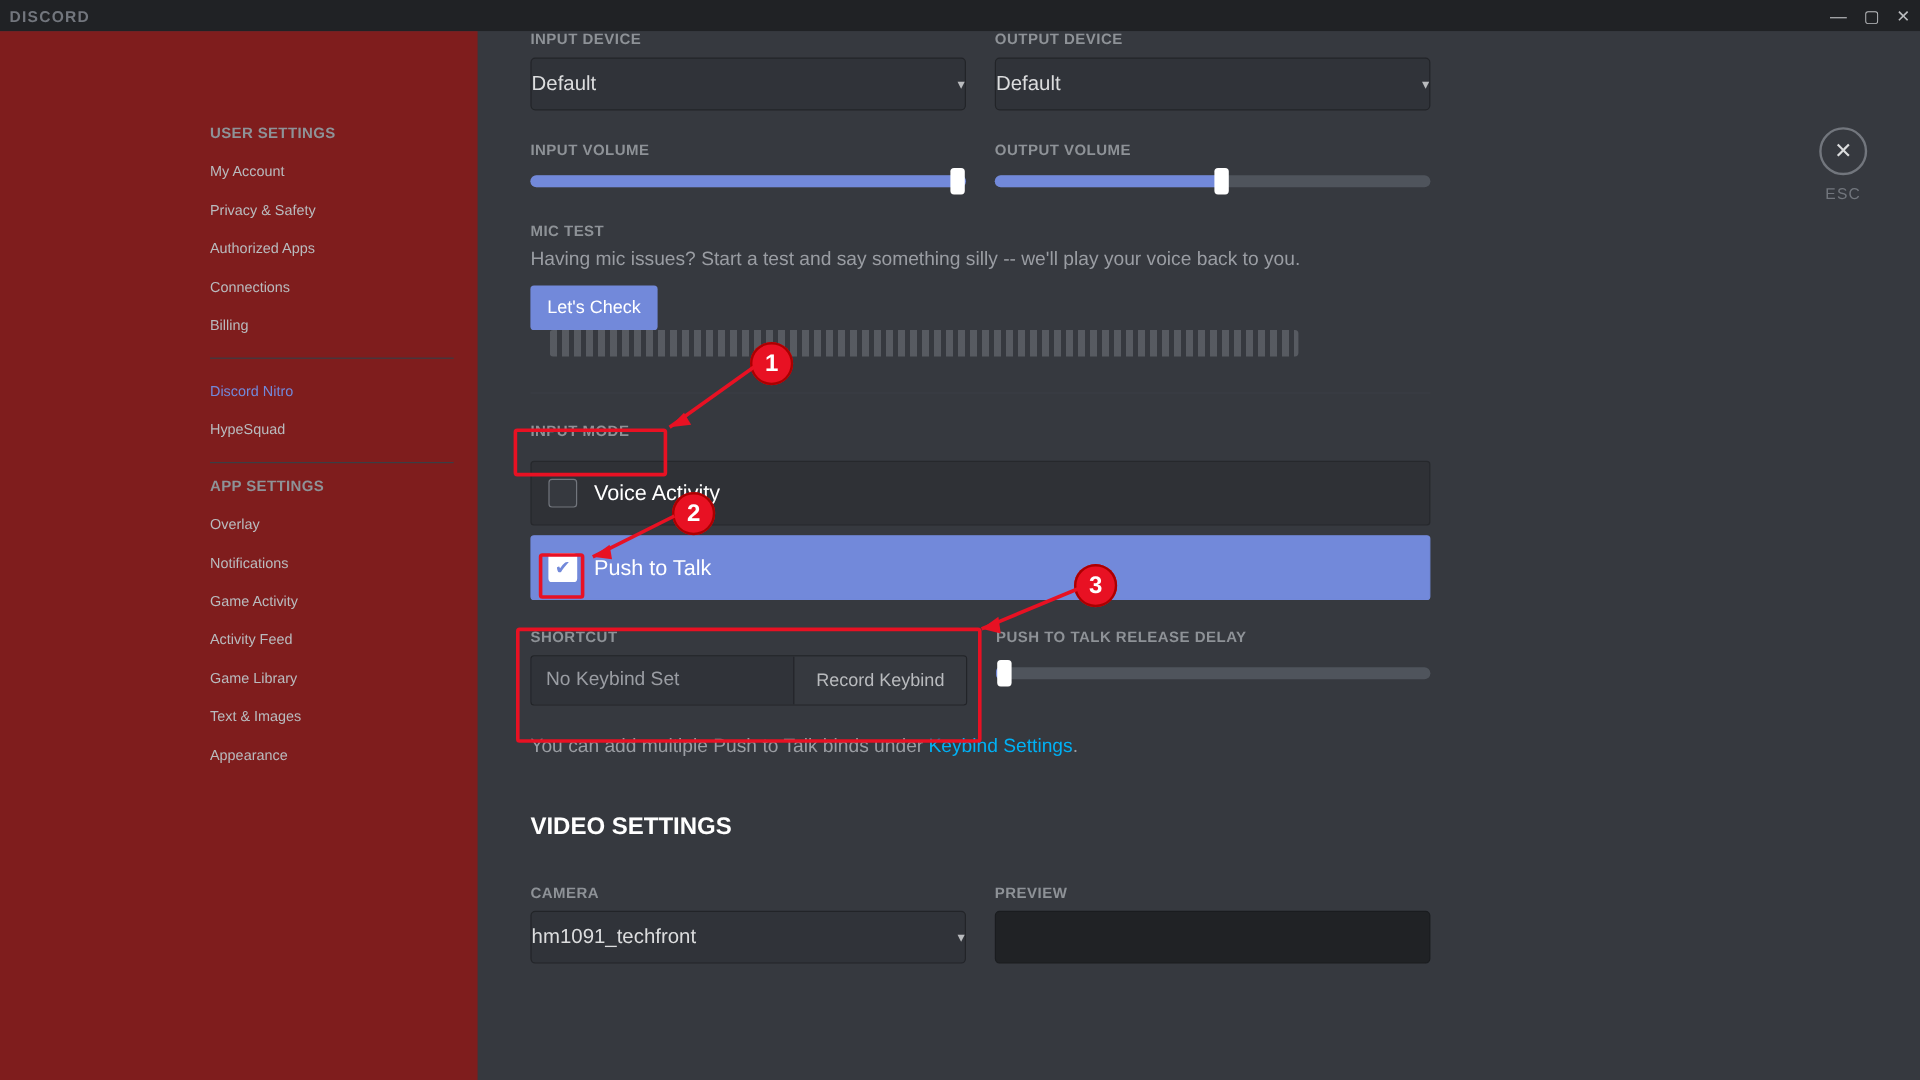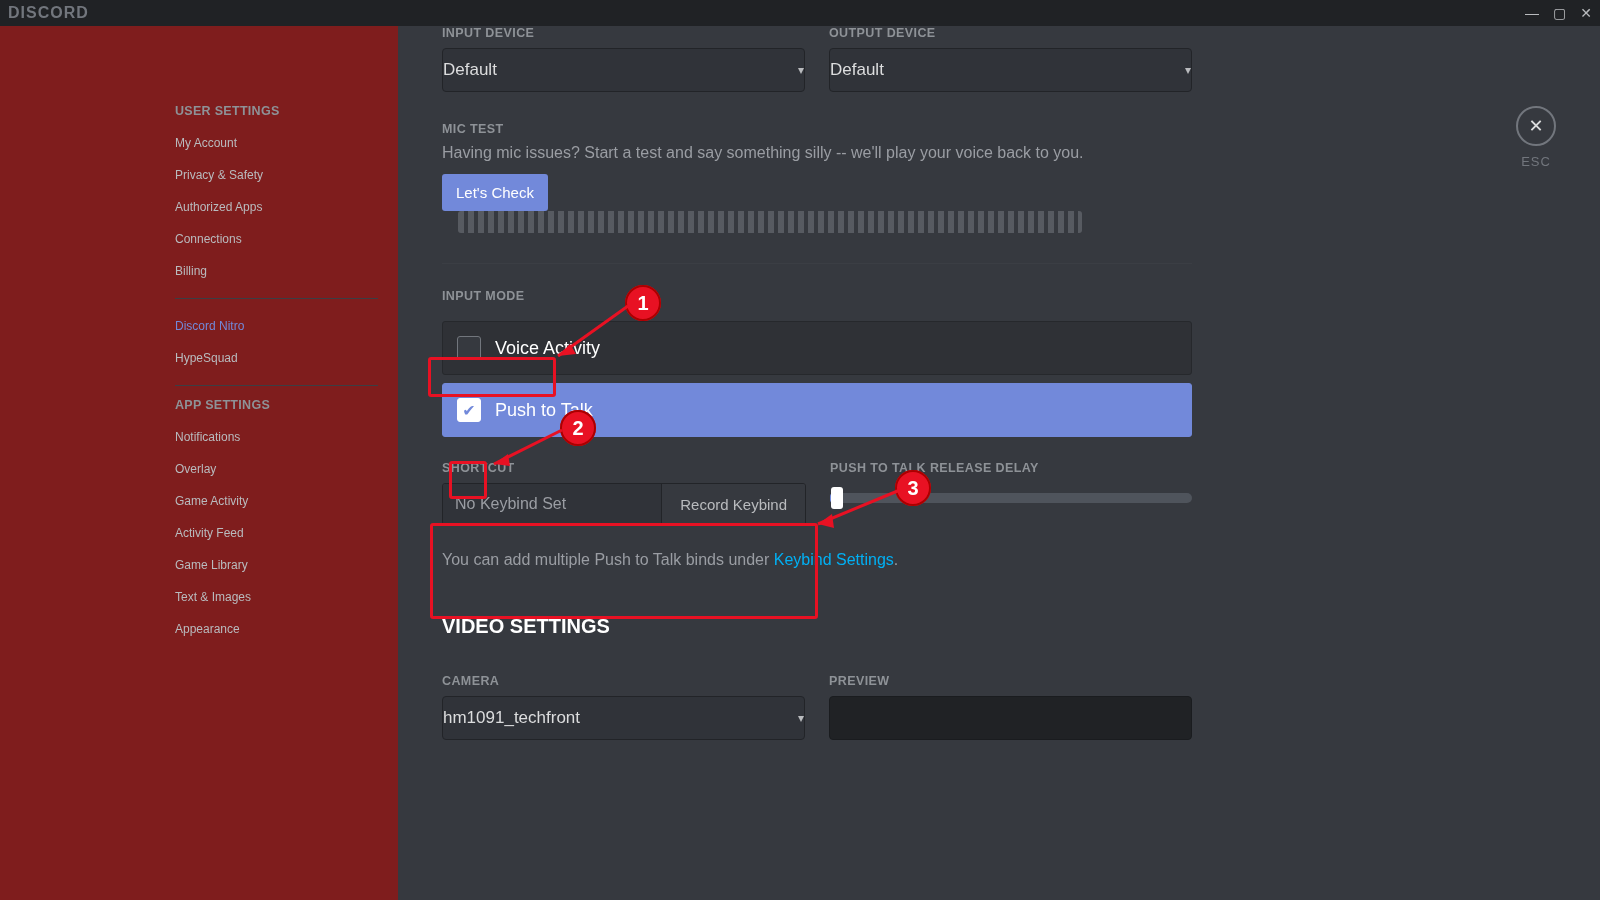--- a/index.html
+++ b/index.html
@@ -1,19 +1,19 @@
 <!DOCTYPE html>
 <html><head>
 <meta charset="utf-8">
 <style>
 * { margin:0; padding:0; box-sizing:border-box; font-family:"Whitney","Helvetica Neue",Helvetica,Arial,sans-serif; }
 body { background:#36393f; width:1600px; height:900px; overflow:hidden; position:relative; color:#dcddde; }
 
 .titlebar { position:absolute; top:0; left:0; right:0; height:26px; background:#202225; display:flex; align-items:center; justify-content:space-between; padding:0 8px; }
-.titlebar .brand { color:#72767d; font-size:16px; font-weight:700; letter-spacing:1px; }
+.titlebar .brand { color:#72767d; font-size:13px; font-weight:700; letter-spacing:1px; }
 .titlebar .winbtns { display:flex; gap:14px; }
 .titlebar .winbtns span { color:#b9bbbe; font-size:14px; cursor:pointer; }
 
 .page { position:absolute; top:26px; left:0; right:0; bottom:0; background:#36393f; }
 
 .sidebar { position:absolute; left:0; top:0; bottom:0; width:398px; background:#7f1d1d; padding-top:70px; padding-left:175px; padding-right:20px; }
 .sidebar .cat { color:#8e9297; font-size:12.5px; font-weight:700; letter-spacing:0.3px; margin:8px 0 10px 0; text-transform:uppercase; }
 .sidebar .item { color:#b9bbbe; font-size:12px; padding:8px 10px; margin:2px -10px; border-radius:4px; cursor:pointer; }
 .sidebar .item.accent { color:#7289da; }
 .sidebar .item.active { background:#40444b; color:#fff; }
@@ -88,22 +88,22 @@
     <div class="item">My Account</div>
     <div class="item">Privacy &amp; Safety</div>
     <div class="item">Authorized Apps</div>
     <div class="item">Connections</div>
     <div class="item">Billing</div>
     <hr class="sep">
     <div class="item accent">Discord Nitro</div>
     <div class="item">HypeSquad</div>
     <hr class="sep">
     <div class="cat">APP SETTINGS</div>
+    <div class="item">Overlay</div>
     <div class="item">Notifications</div>
-    <div class="item">Overlay</div>
     <div class="item">Game Activity</div>
     <div class="item">Activity Feed</div>
     <div class="item">Game Library</div>
     <div class="item">Text &amp; Images</div>
     <div class="item">Appearance</div>
   </div>
 
   <div class="main">
 
     <div class="close-wrap">
@@ -123,20 +123,36 @@
       <div class="col">
         <div class="label-h">OUTPUT DEVICE</div>
         <div class="select">
           <span>Default</span>
           <span class="chev">▾</span>
         </div>
       </div>
     </div>
 
     
+    <div class="row2" style="margin-top:26px;">
+      <div class="col">
+        <div class="label-h">INPUT VOLUME</div>
+        <div class="slider">
+          <div class="fill" style="width:100%;"></div>
+          <div class="thumb" style="left:98%;"></div>
+        </div>
+      </div>
+      <div class="col">
+        <div class="label-h">OUTPUT VOLUME</div>
+        <div class="slider">
+          <div class="fill" style="width:52%;"></div>
+          <div class="thumb" style="left:52%;"></div>
+        </div>
+      </div>
+    </div>
 
     
     <div style="margin-top:30px; width:750px;">
       <div class="label-h">MIC TEST</div>
       <div class="help">Having mic issues? Start a test and say something silly -- we'll play your voice back to you.</div>
       <div>
         <button class="btn-primary">Let's Check</button>
         <span class="meter"></span>
       </div>
     </div>

